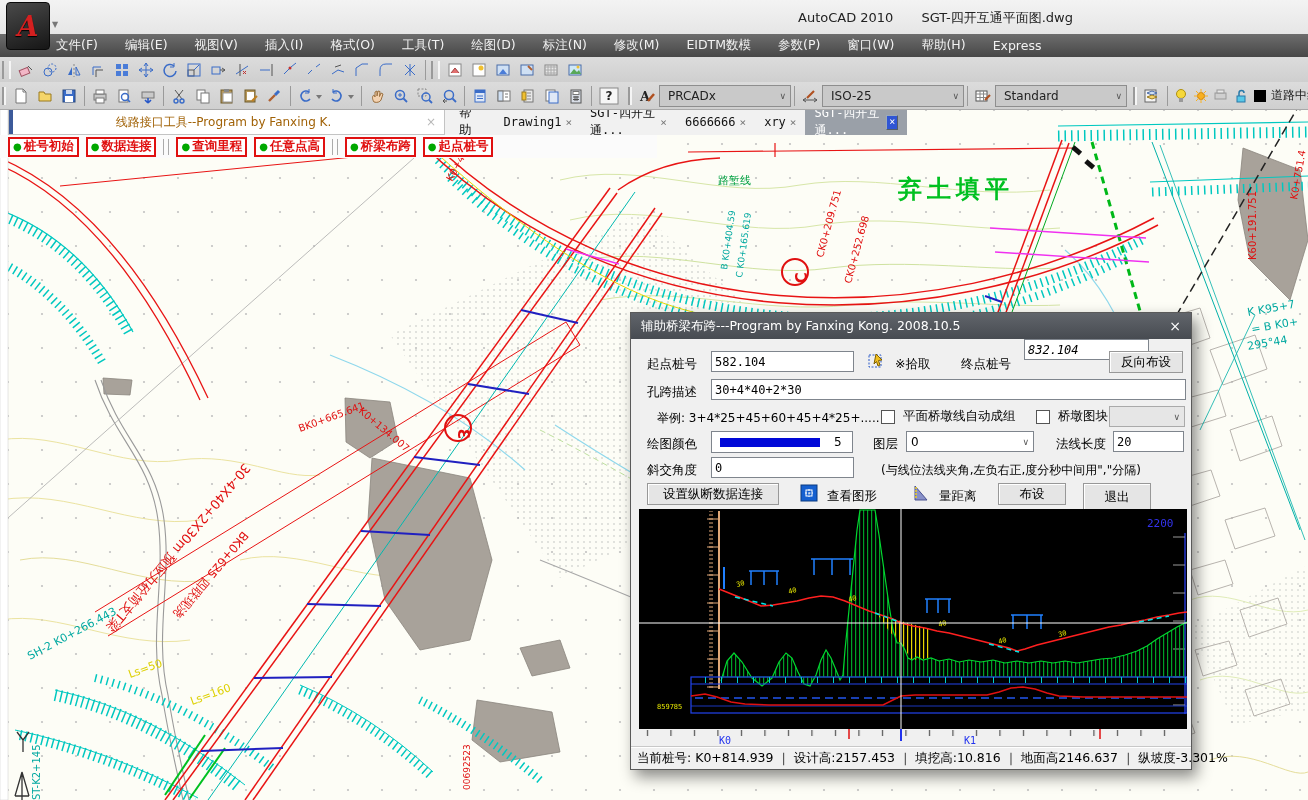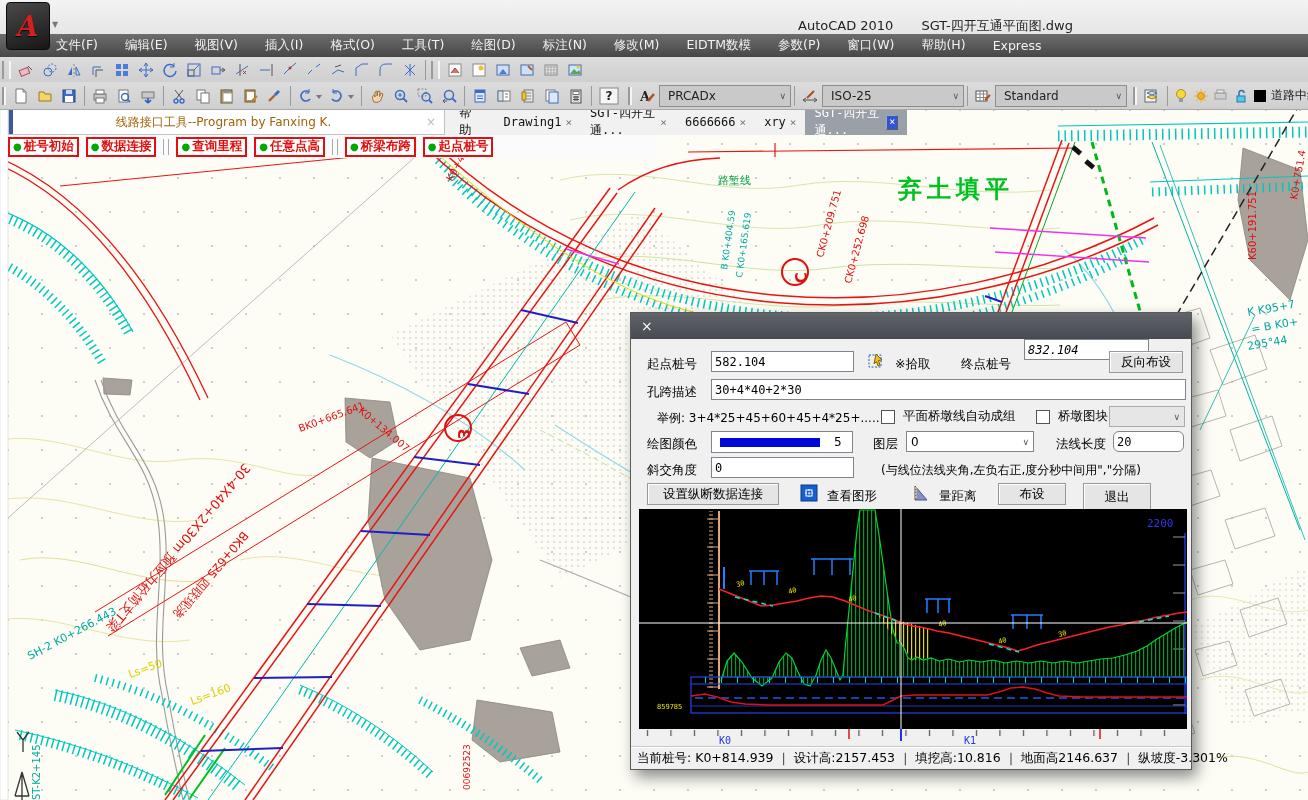--- a/index.html
+++ b/index.html
@@ -6,21 +6,21 @@
   body{width:1308px;height:800px;position:relative;overflow:hidden;background:#fdfdf6;
        font-family:"DejaVu Sans",sans-serif;-webkit-font-smoothing:antialiased;}
   .abs{position:absolute;}
   
   #titlebar{left:0;top:0;width:1308px;height:34px;background:linear-gradient(#f3f3f3,#e6e6e6);}
   #applogo{left:6px;top:2px;width:42px;height:46px;border-radius:4px;z-index:30;
            background:linear-gradient(160deg,#4a4a4a,#161616);border:1px solid #0a0a0a;
            display:flex;align-items:center;justify-content:center;}
   #applogo .a{font:italic bold 27px "DejaVu Serif",serif;color:#d42020;text-shadow:0 1px 1px #000;}
   #applogo-caret{left:52px;top:20px;color:#777;font-size:8px;}
-  #title-text{left:798px;top:9px;font-size:13px;color:#222;white-space:nowrap;margin-top:8px;}
+  #title-text{left:798px;top:9px;font-size:13px;color:#222;white-space:nowrap;}
   #title-text b{font-weight:normal;margin-right:28px;}
   #menubar{left:0;top:34px;width:1308px;height:23px;background:linear-gradient(#6d6d6d,#474747);
            display:flex;align-items:center;padding-left:56px;box-sizing:border-box;gap:27px;z-index:20;}
   #menubar span{color:#f2f2f2;font-size:12.5px;white-space:nowrap;cursor:default;}
   .tbrow{left:0;width:1308px;height:26px;background:linear-gradient(#dcdcdc,#cfcfcf);
          border-bottom:1px solid #a9a9a9;display:flex;align-items:center;z-index:20;}
   #tbrow1{top:57px;height:25px;}
   #tbrow2{top:82px;height:27px;}
   .grip{width:5px;height:18px;margin:0 3px 0 2px;border-left:2px solid #9a9a9a;border-right:2px solid #f5f5f5;}
   .tb{width:24px;height:22px;display:inline-flex;align-items:center;justify-content:center;flex:none;}
@@ -714,20 +714,21 @@
       <span>桥梁布跨</span>
     </span>
   <span class="rbtn">
       <span class="dot">●</span>
       <span>起点桩号</span>
     </span>
 </div>
 
 <div id="dlg" class="abs">
   <div id="dlg-title">
+    <span class="t">辅助桥梁布跨---Program by Fanxing Kong. 2008.10.5</span>
     <span class="x">×</span>
   </div>
   <span class="lbl" style="left:16px;top:43px">起点桩号</span>
   <input class="inp" style="left: 80px; top: 38px; width: 138px;" value="582.104">
   <span class="icon18" style="left:236px;top:38px">
     <svg width="20" height="20">
         <rect x="2" y="4" width="12" height="12" fill="none" stroke="#2858c8" stroke-dasharray="2 1.5"></rect>
         <path d="M9 3 L15 9 L11.5 9.5 L13 14 L11 15 L9.5 10.5 L7 13 Z" fill="#f0c020" stroke="#806000"></path>
       </svg>
   </span>
@@ -755,21 +756,21 @@
   <div id="colorwell">
     <span class="bar"></span>
     <span class="num">5</span>
   </div>
   <span class="lbl" style="left:242px;top:123px">图层</span>
   <span class="ddown" style="left:275px;top:118px;width:118px">
       <span>0</span>
       <span class="chev">∨</span>
     </span>
   <span class="lbl" style="left:425px;top:123px">法线长度</span>
-  <input class="inp" style="left: 482px; top: 118px; width: 66px; border-radius: 6px;" value="20">
+  <input class="inp" style="left: 482px; top: 118px; width: 66px;" value="20">
   <span class="lbl" style="left:16px;top:149px">斜交角度</span>
   <input class="inp" style="left: 80px; top: 144px; width: 138px;" value="0">
   <span class="lbl" style="left:250px;top:149px;font-size:12px">(与线位法线夹角,左负右正,度分秒中间用","分隔)</span>
   <button class="btn" style="left:16px;top:170px;width:132px;height:22px">设置纵断数据连接</button>
   <span class="icon18" style="left:168px;top:170px">
     <svg width="20" height="20">
         <rect x="2" y="2" width="16" height="16" fill="#1560d0" stroke="#0a3a80"></rect>
         <path d="M6 10 H14 M10 6 V14" stroke="#fff" stroke-dasharray="2 1.5"></path>
         <rect x="7" y="7" width="6" height="6" fill="none" stroke="#fff"></rect>
       </svg>

